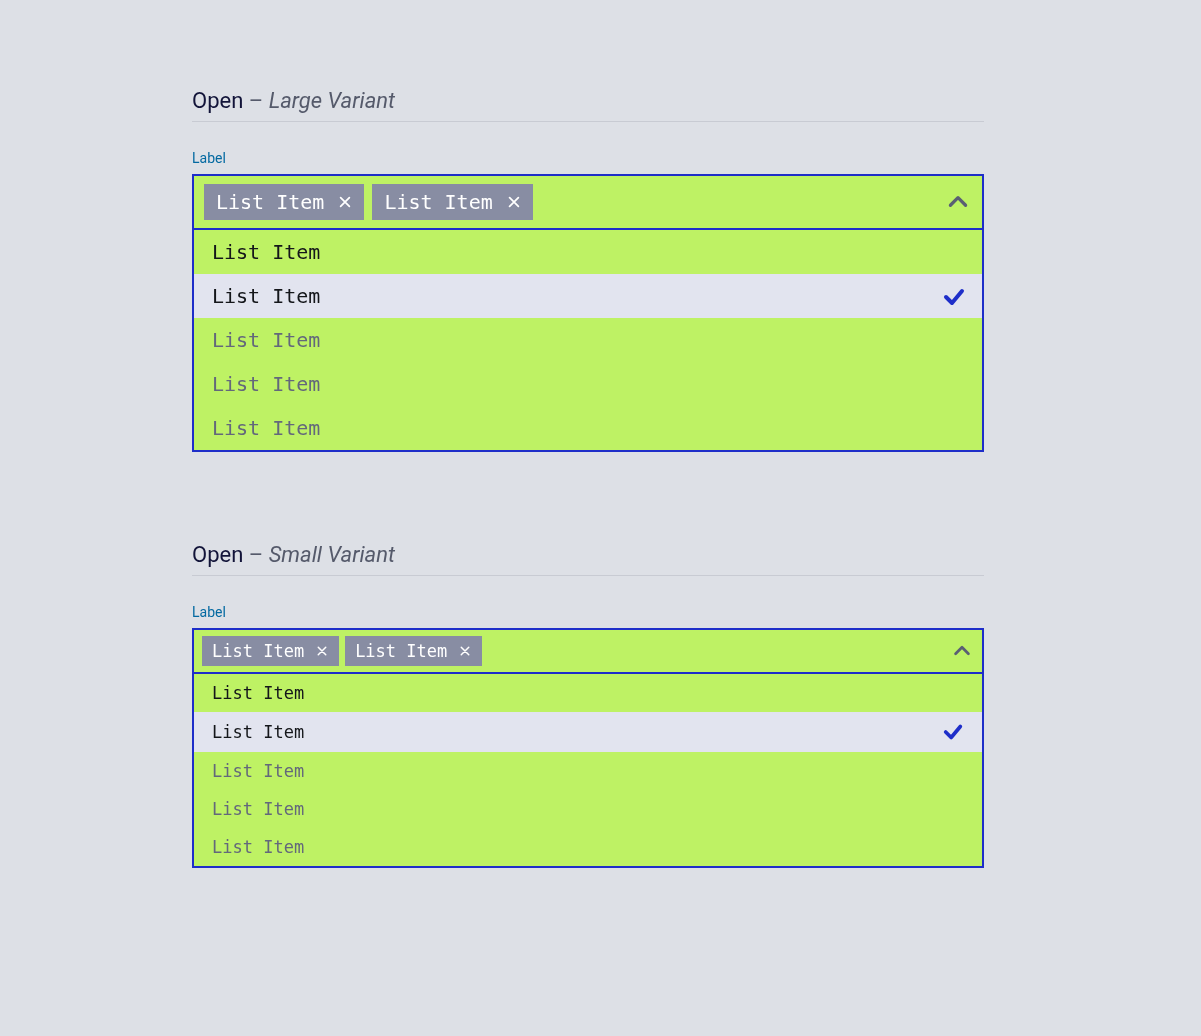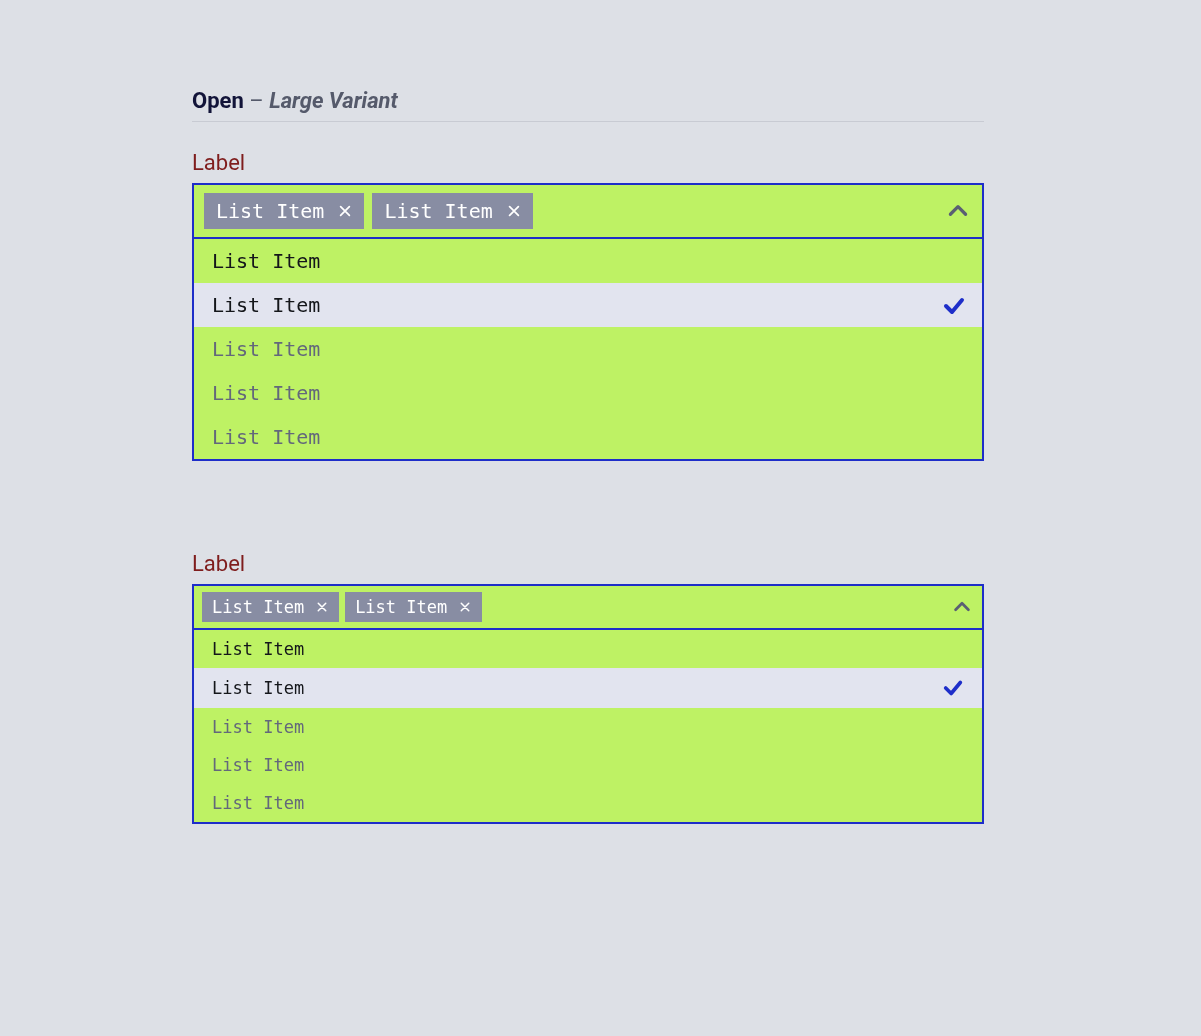--- a/index.html
+++ b/index.html
@@ -15,26 +15,26 @@
     margin: 0 0 0 192px;
   }
   .section-title {
     font-size: 22px;
     font-weight: 400;
     color: #121439;
     padding-bottom: 8px;
     border-bottom: 1px solid #c8cbd3;
     margin-bottom: 28px;
   }
-  .section-title .bold { font-weight: 700; }
+  .section-title .bold { font-weight: 400; }
   .section-title .dash { color: #555a6b; font-weight: 400; }
-  .section-title .italic { font-style: italic; color: #555a6b; font-weight: 700; }
+  .section-title .italic { font-style: italic; color: #555a6b; font-weight: 400; }
   .field-label {
-    font-size: 22px;
-    color: #7f1d1d;
+    font-size: 14px;
+    color: #0369a1;
     margin-bottom: 8px;
     display: block;
   }
   .multiselect {
     border: 2px solid #1e2ec9;
     background: #bef264;
     width: 100%;
   }
   .ms-input-row {
     display: flex;
@@ -150,20 +150,23 @@
         <div class="option">
           <span>List Item</span>
         </div>
       </div>
     </div>
   </div>
 
   <div class="section-gap"></div>
 
   <div>
+    <div class="section-title">
+      <span class="bold">Open</span><span class="dash"> – </span><span class="italic">Small Variant</span>
+    </div>
     <span class="field-label">Label</span>
 
     <div class="multiselect">
       <div class="ms-input-row small">
         <span class="chip small">
           <span>List Item</span>
           <span class="x">
             <svg viewBox="0 0 16 16" width="12" height="12">
                 <path d="M3 3 L13 13 M13 3 L3 13" stroke="#fff" stroke-width="2" stroke-linecap="round"></path>
               </svg>

